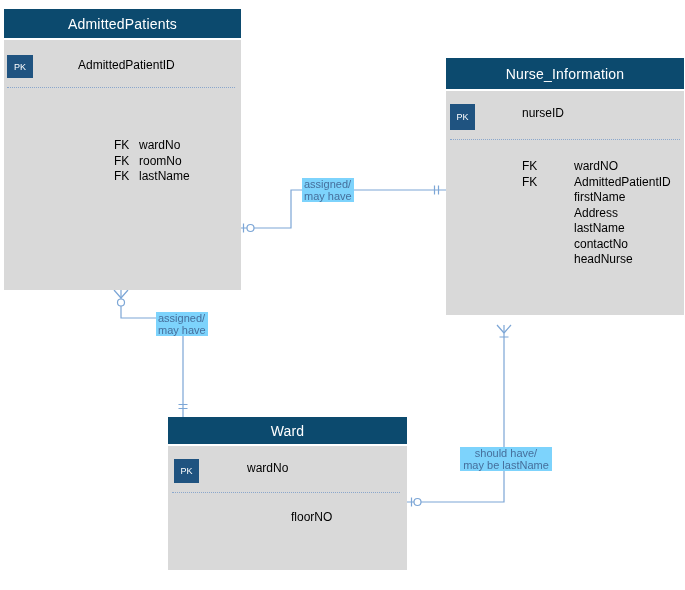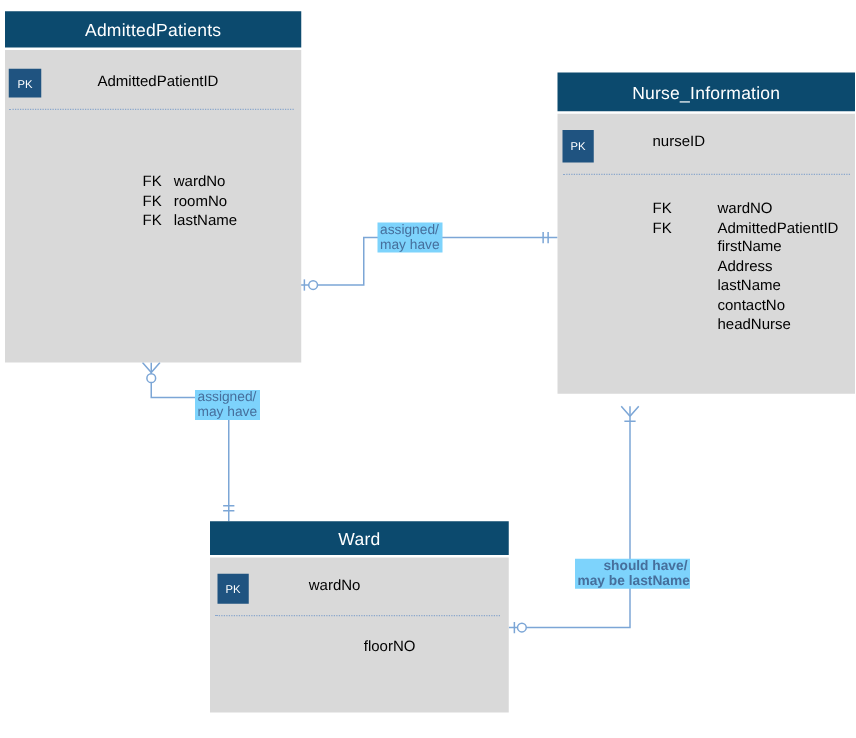--- a/index.html
+++ b/index.html
@@ -30,21 +30,21 @@
   .row { line-height:15.5px; height:15.5px; display:flex;gap:12px; }
   .row .key { display:inline-block; flex:0 0 auto; }
   .ent-adm  .row { padding-left:110px; } .ent-adm  .row .key { width:13px; }
   .ent-nurse .row { padding-left:76px; } .ent-nurse .row .key { width:40px; }
   .ent-ward .row { padding-left:111px; } .ent-ward .row .key { width:0px; overflow:hidden; }
 
   .rel-label {
     position:absolute; background:#7dd3fc; color:#466f9c;
     font-size:11px; line-height:12px; padding:0 2px; white-space:nowrap;
   }
-  .rel-label.center { text-align:right;font-weight:bold; }
+  .rel-label.center { text-align:center; }
 </style>
 </head>
 <body>
 
 <div class="canvas">
 
   <svg class="rel-layer" width="685" height="590" viewBox="0 0 685 590">
 
     <g>
       <path class="rel" d="M240 228 H291 V190 H446"></path>

